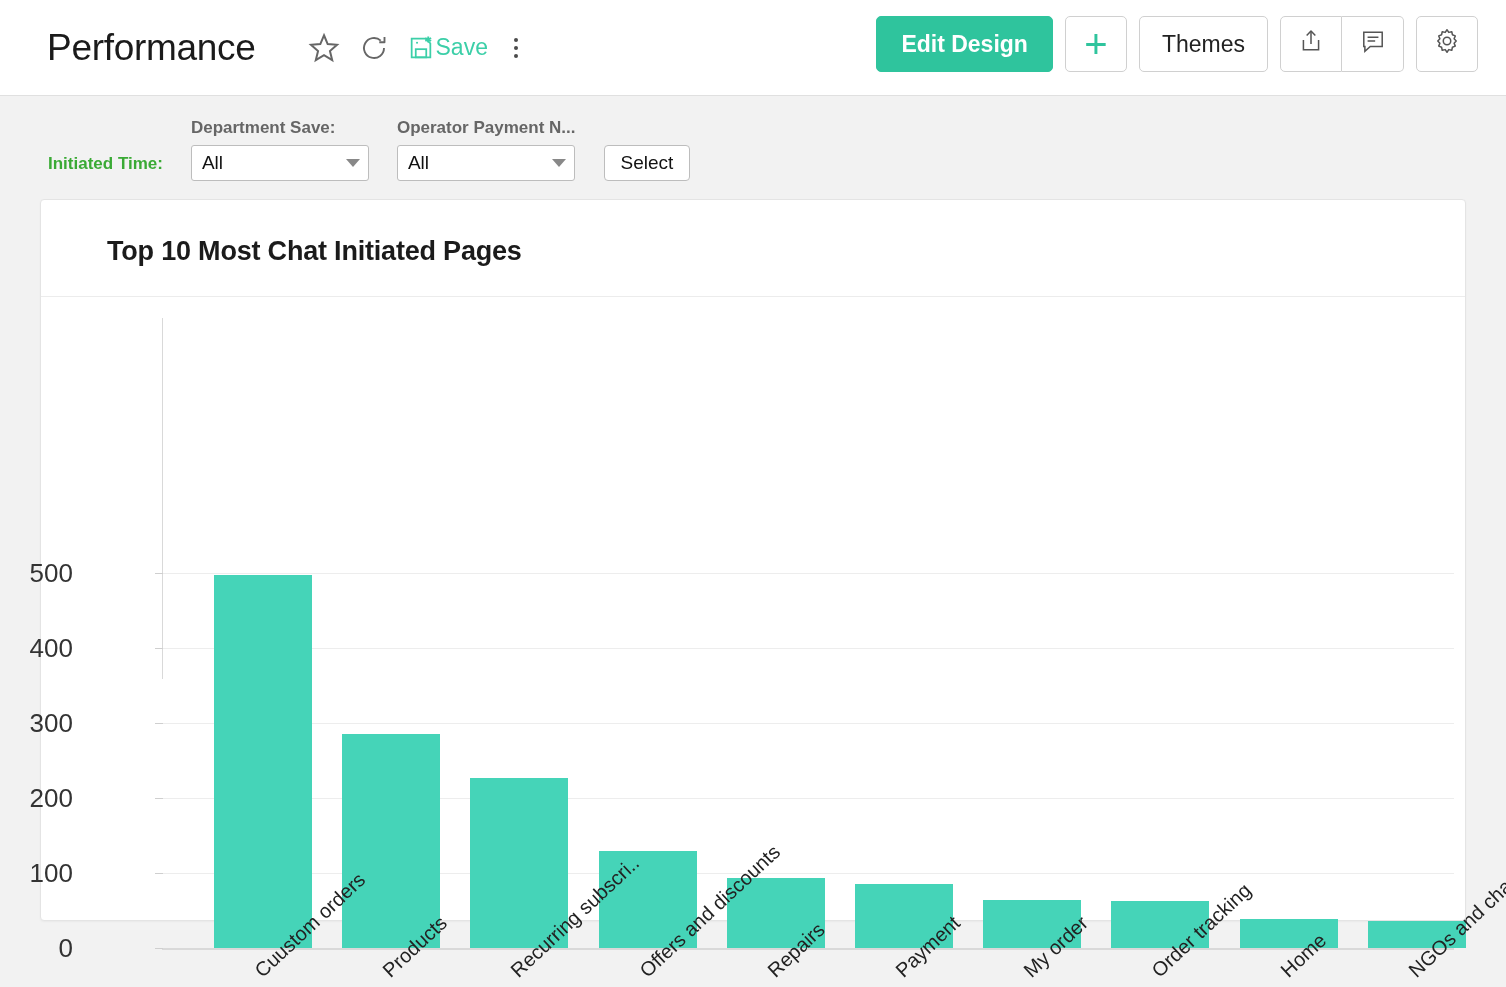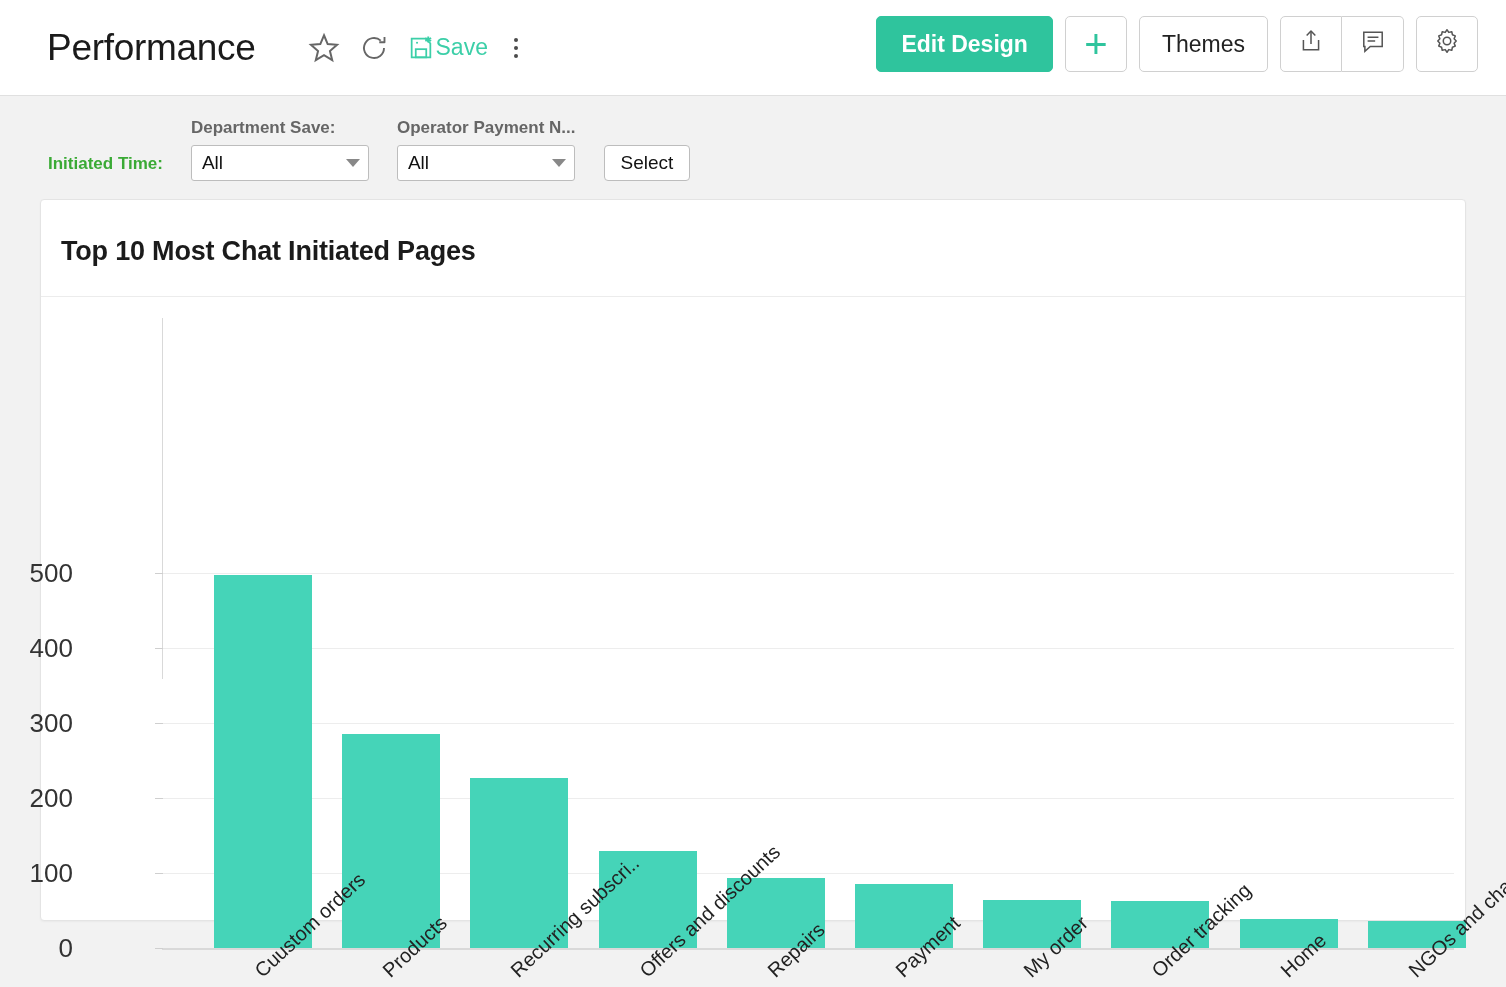--- a/index.html
+++ b/index.html
@@ -78,20 +78,21 @@
 
   
   .card{
     margin:0 40px 0 40px; background:#fff; border:1px solid #e4e4e4; border-radius:4px;
     height:722px; position:relative;
     box-shadow:0 1px 2px rgba(0,0,0,.04);
   }
   .card-title{
     font-size:27px; font-weight:700; color:#1b1b1b; padding:36px 0 0 20px;
     letter-spacing:-0.2px;
+    margin-left:46px;
   }
   .card-divider{ position:absolute; left:0; right:0; top:96px; height:1px; background:#ececec; }
 
   .plot{ position:absolute; left:0; top:100px; right:0; bottom:0; }
 
   .grid-line{ position:absolute; left:121px; right:11px; height:1px; background:#ededed; }
   .axis-y{ position:absolute; left:121px; top:18px; bottom:241px; width:1px; background:#d9d9d9; }
   .axis-x{ position:absolute; left:121px; right:11px; height:2px; background:#d9d9d9; }
   .tick-y{ position:absolute; left:114px; width:8px; height:1px; background:#cfcfcf; }
 

